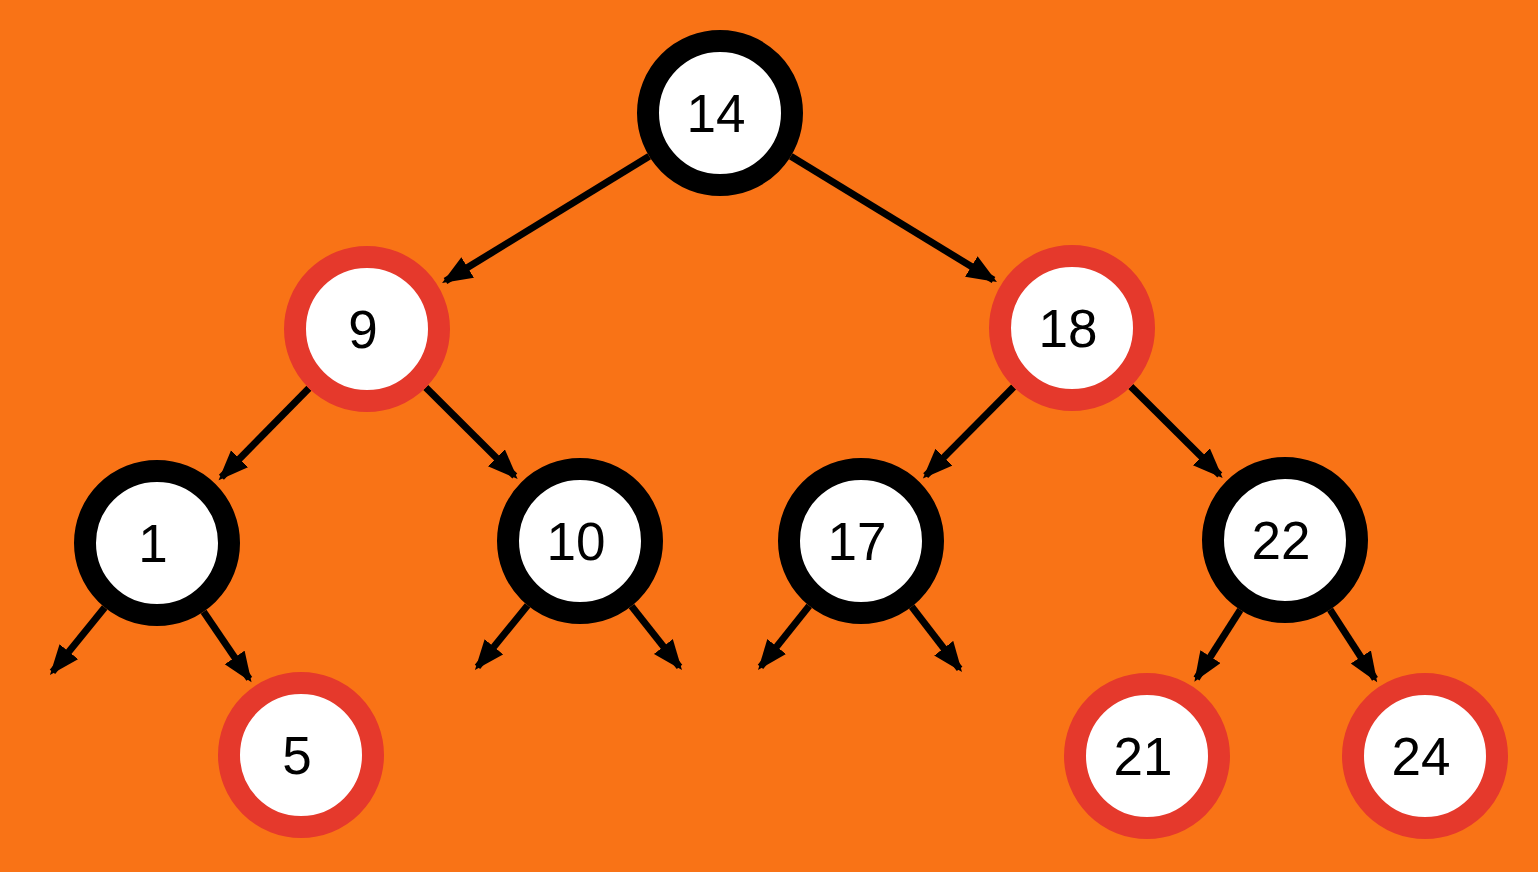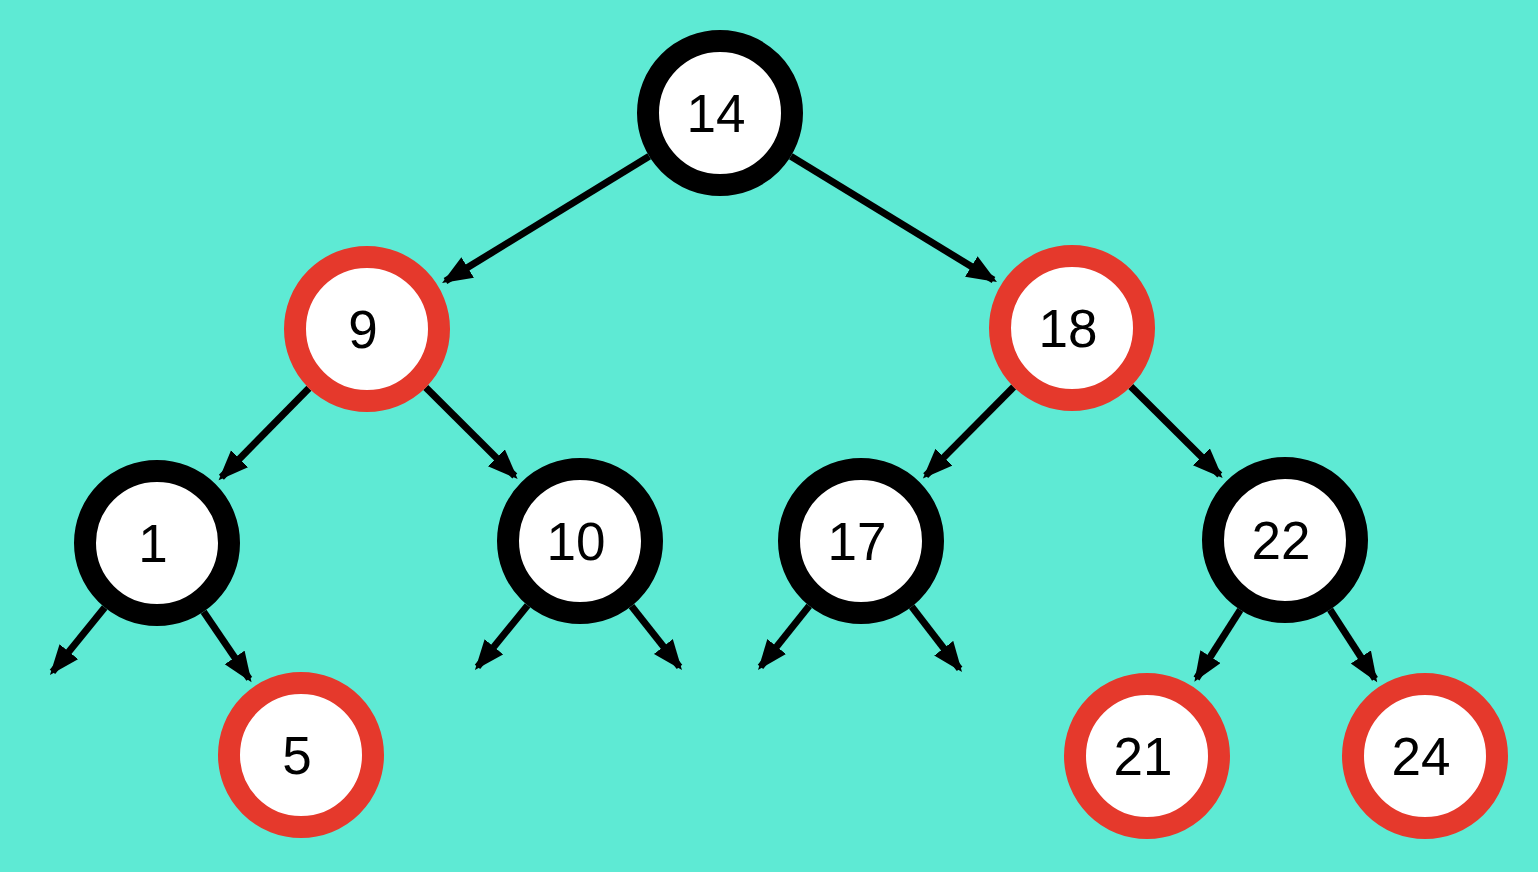--- a/index.html
+++ b/index.html
@@ -4,21 +4,21 @@
 <style>
   html, body {
     margin: 0;
     padding: 0;
     background: #ffffff;
   }
   .stage {
     position: relative;
     width: 1538px;
     height: 872px;
-    background: #5eead4;
+    background: #f97316;
     overflow: hidden;
   }
   svg text {
     font-family: "Liberation Sans", "DejaVu Sans", sans-serif;
     font-weight: 400;
   }
 </style>
 </head>
 <body>
 

